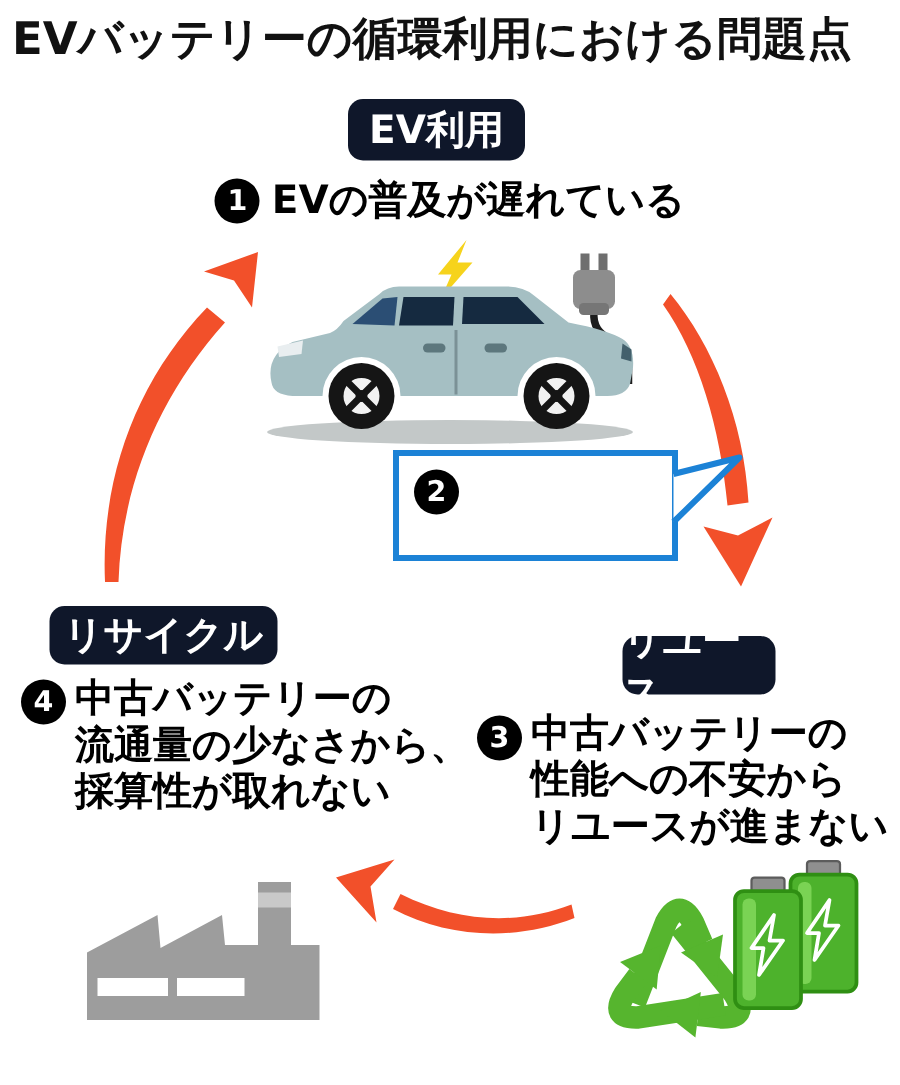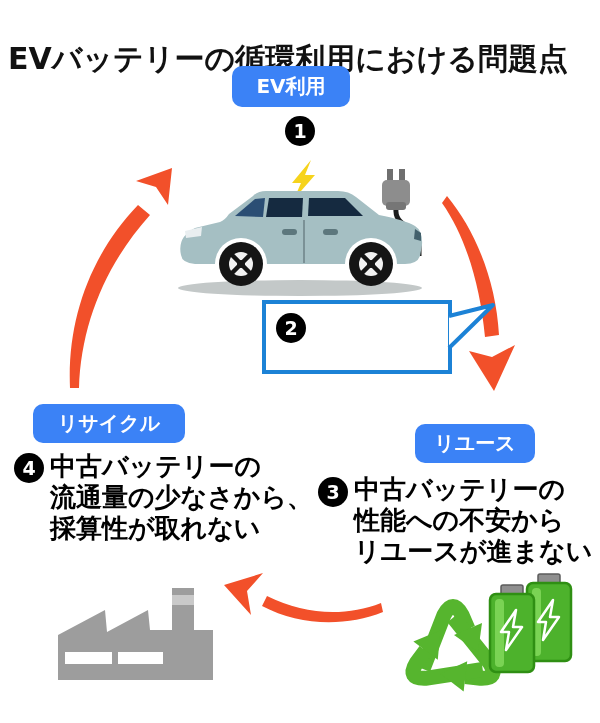--- a/index.html
+++ b/index.html
@@ -2,29 +2,29 @@
 <html><head>
 <meta charset="utf-8">
 <style>
   html,body{margin:0;padding:0;background:#fff;}
   .canvas{
     position:relative;width:600px;height:723px;background:#ffffff;overflow:hidden;
     font-family:"DejaVu Sans","Liberation Sans",sans-serif;color:#000;
   }
   .title{
     position:absolute;left:8px;top:8px;width:590px;
-    font-size:30px;font-weight:700;letter-spacing:0;line-height:38px;color:#111;margin-top:32px;
+    font-size:30px;font-weight:700;letter-spacing:0;line-height:38px;color:#111;
   }
   .badge{
-    position:absolute;background:#3b82f6;color:#fff;font-weight:700;font-size:20px;
+    position:absolute;background:#0f172a;color:#fff;font-weight:700;font-size:26px;
     display:flex;align-items:center;justify-content:center;border-radius:10px;
   }
   #badge-ev{left:232px;top:66px;width:118px;height:41px;}
   #badge-recycle{left:33px;top:404px;width:152px;height:39px;}
-  #badge-reuse{left:415px;top:424px;width:120px;height:39px;}
+  #badge-reuse{left:415px;top:424px;width:102px;height:39px;}
   .num{
     display:inline-flex;width:30px;height:30px;border-radius:50%;background:#000;color:#fff;
     font-weight:700;font-size:19px;align-items:center;justify-content:center;flex:none;
   }
   .p1row{
     position:absolute;top:116px;left:0;width:600px;display:flex;gap:8px;
     justify-content:center;align-items:center;font-size:26px;font-weight:600;
   }
   .svgabs{position:absolute;z-index:1;}
   .bubble{
@@ -46,20 +46,21 @@
 <body>
 
 <div class="canvas">
 
   <div class="title">EVバッテリーの循環利用における問題点</div>
 
   <div class="badge" id="badge-ev">EV利用</div>
 
   <div class="p1row">
     <span class="num">1</span>
+    <span>EVの普及が遅れている</span>
   </div>
 
   <svg class="svgabs" style="left:45px;top:160px;" width="140" height="240" viewBox="0 0 140 240">
     <path d="M25,228 C22,160 45,95 93,45 L105,55 C60,105 36,165 34,228 Z" fill="#f2502a"></path>
     <polygon points="127,8 123,45 111,27 91,21" fill="#f2502a"></polygon>
   </svg>
 
   <svg class="svgabs" style="left:430px;top:185px;" width="110" height="215" viewBox="0 0 110 215">
     <path d="M17,11 C45,45 66,95 69,150 L55,152 C50,100 36,52 12,18 Z" fill="#f2502a"></path>
     <polygon points="64,206 85,160 62,172 39,166" fill="#f2502a"></polygon>

